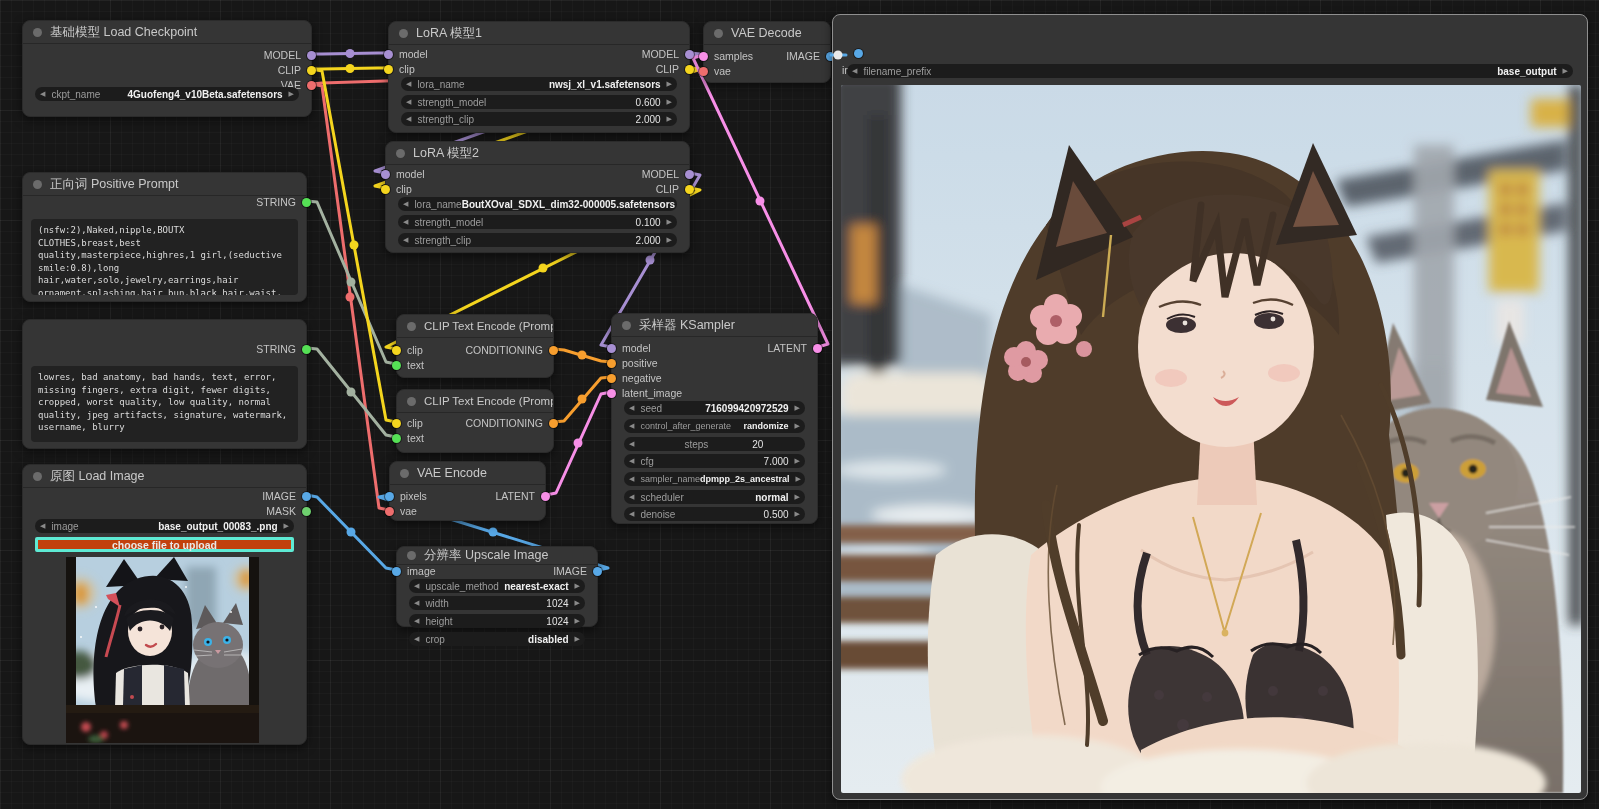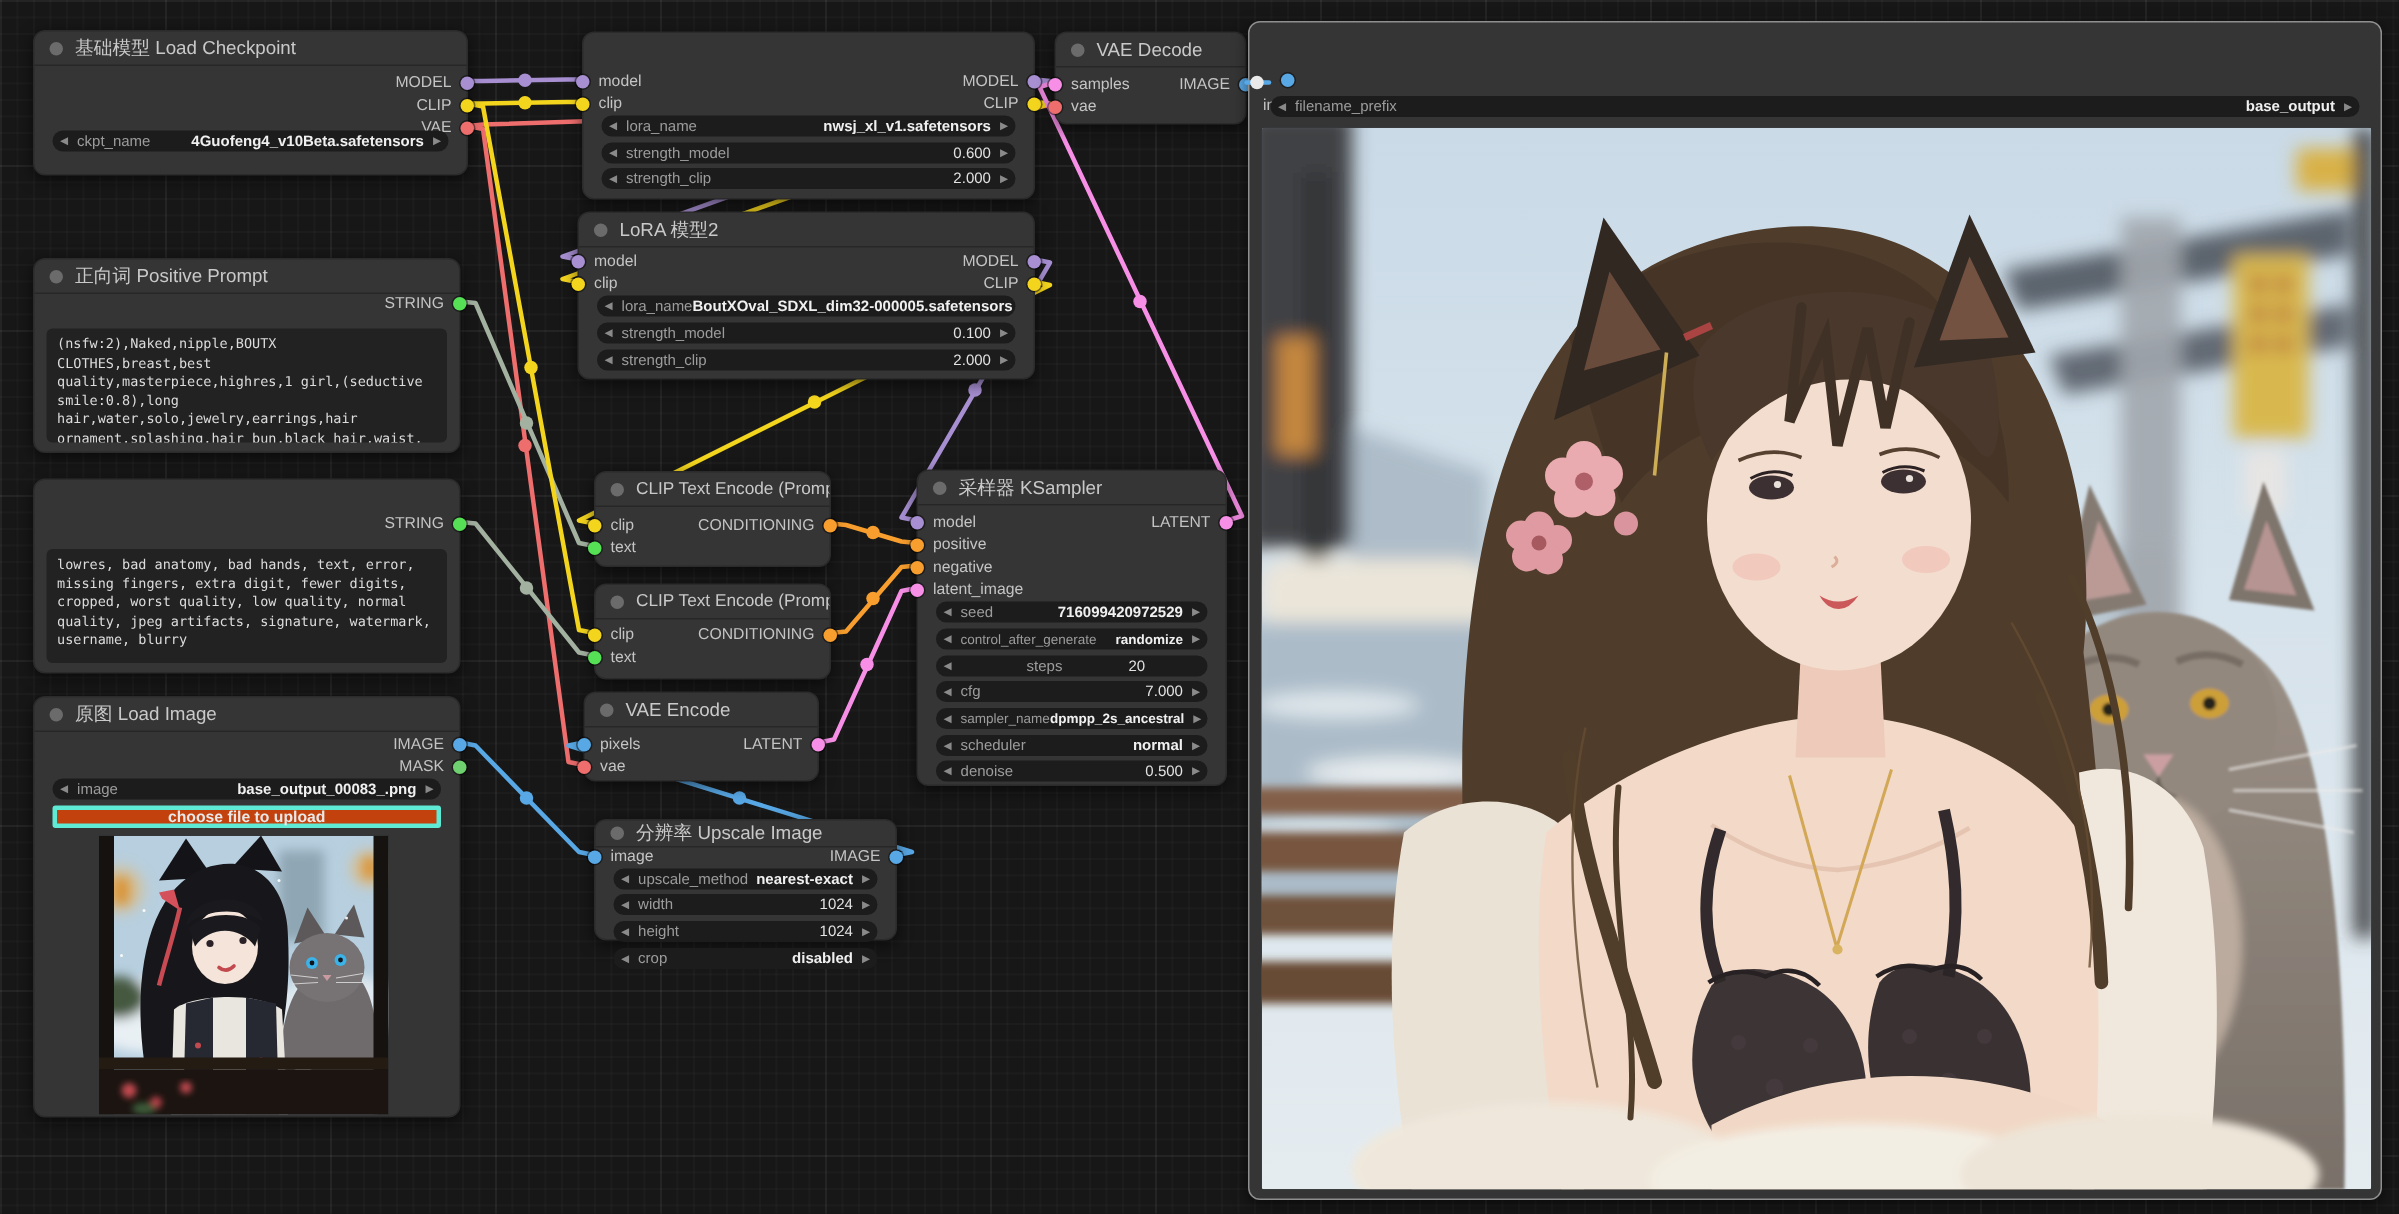--- a/index.html
+++ b/index.html
@@ -237,20 +237,24 @@
         <circle cx="30" cy="50" r="1"></circle>
           <circle cx="120" cy="30" r="1"></circle>
           <circle cx="165" cy="55" r="1"></circle>
           <circle cx="15" cy="80" r="1"></circle>
       </g>
     </svg>
   </div>
 </div>
 
 <div class="node" style="left:388px;top:21px;width:302px;height:112px;">
+  <div class="ntitle">
+      <span class="tdot"></span>
+      <span>LoRA 模型1</span>
+    </div>
   <div class="irow" style="top:25px;">
       <i class="sock" style="background:#a78fd2"></i>
       <span>model</span>
     </div>
   <div class="irow" style="top:40px;">
       <i class="sock" style="background:#f4d51e"></i>
       <span>clip</span>
     </div>
   <div class="orow" style="top:25px;">
       <span>MODEL</span>

